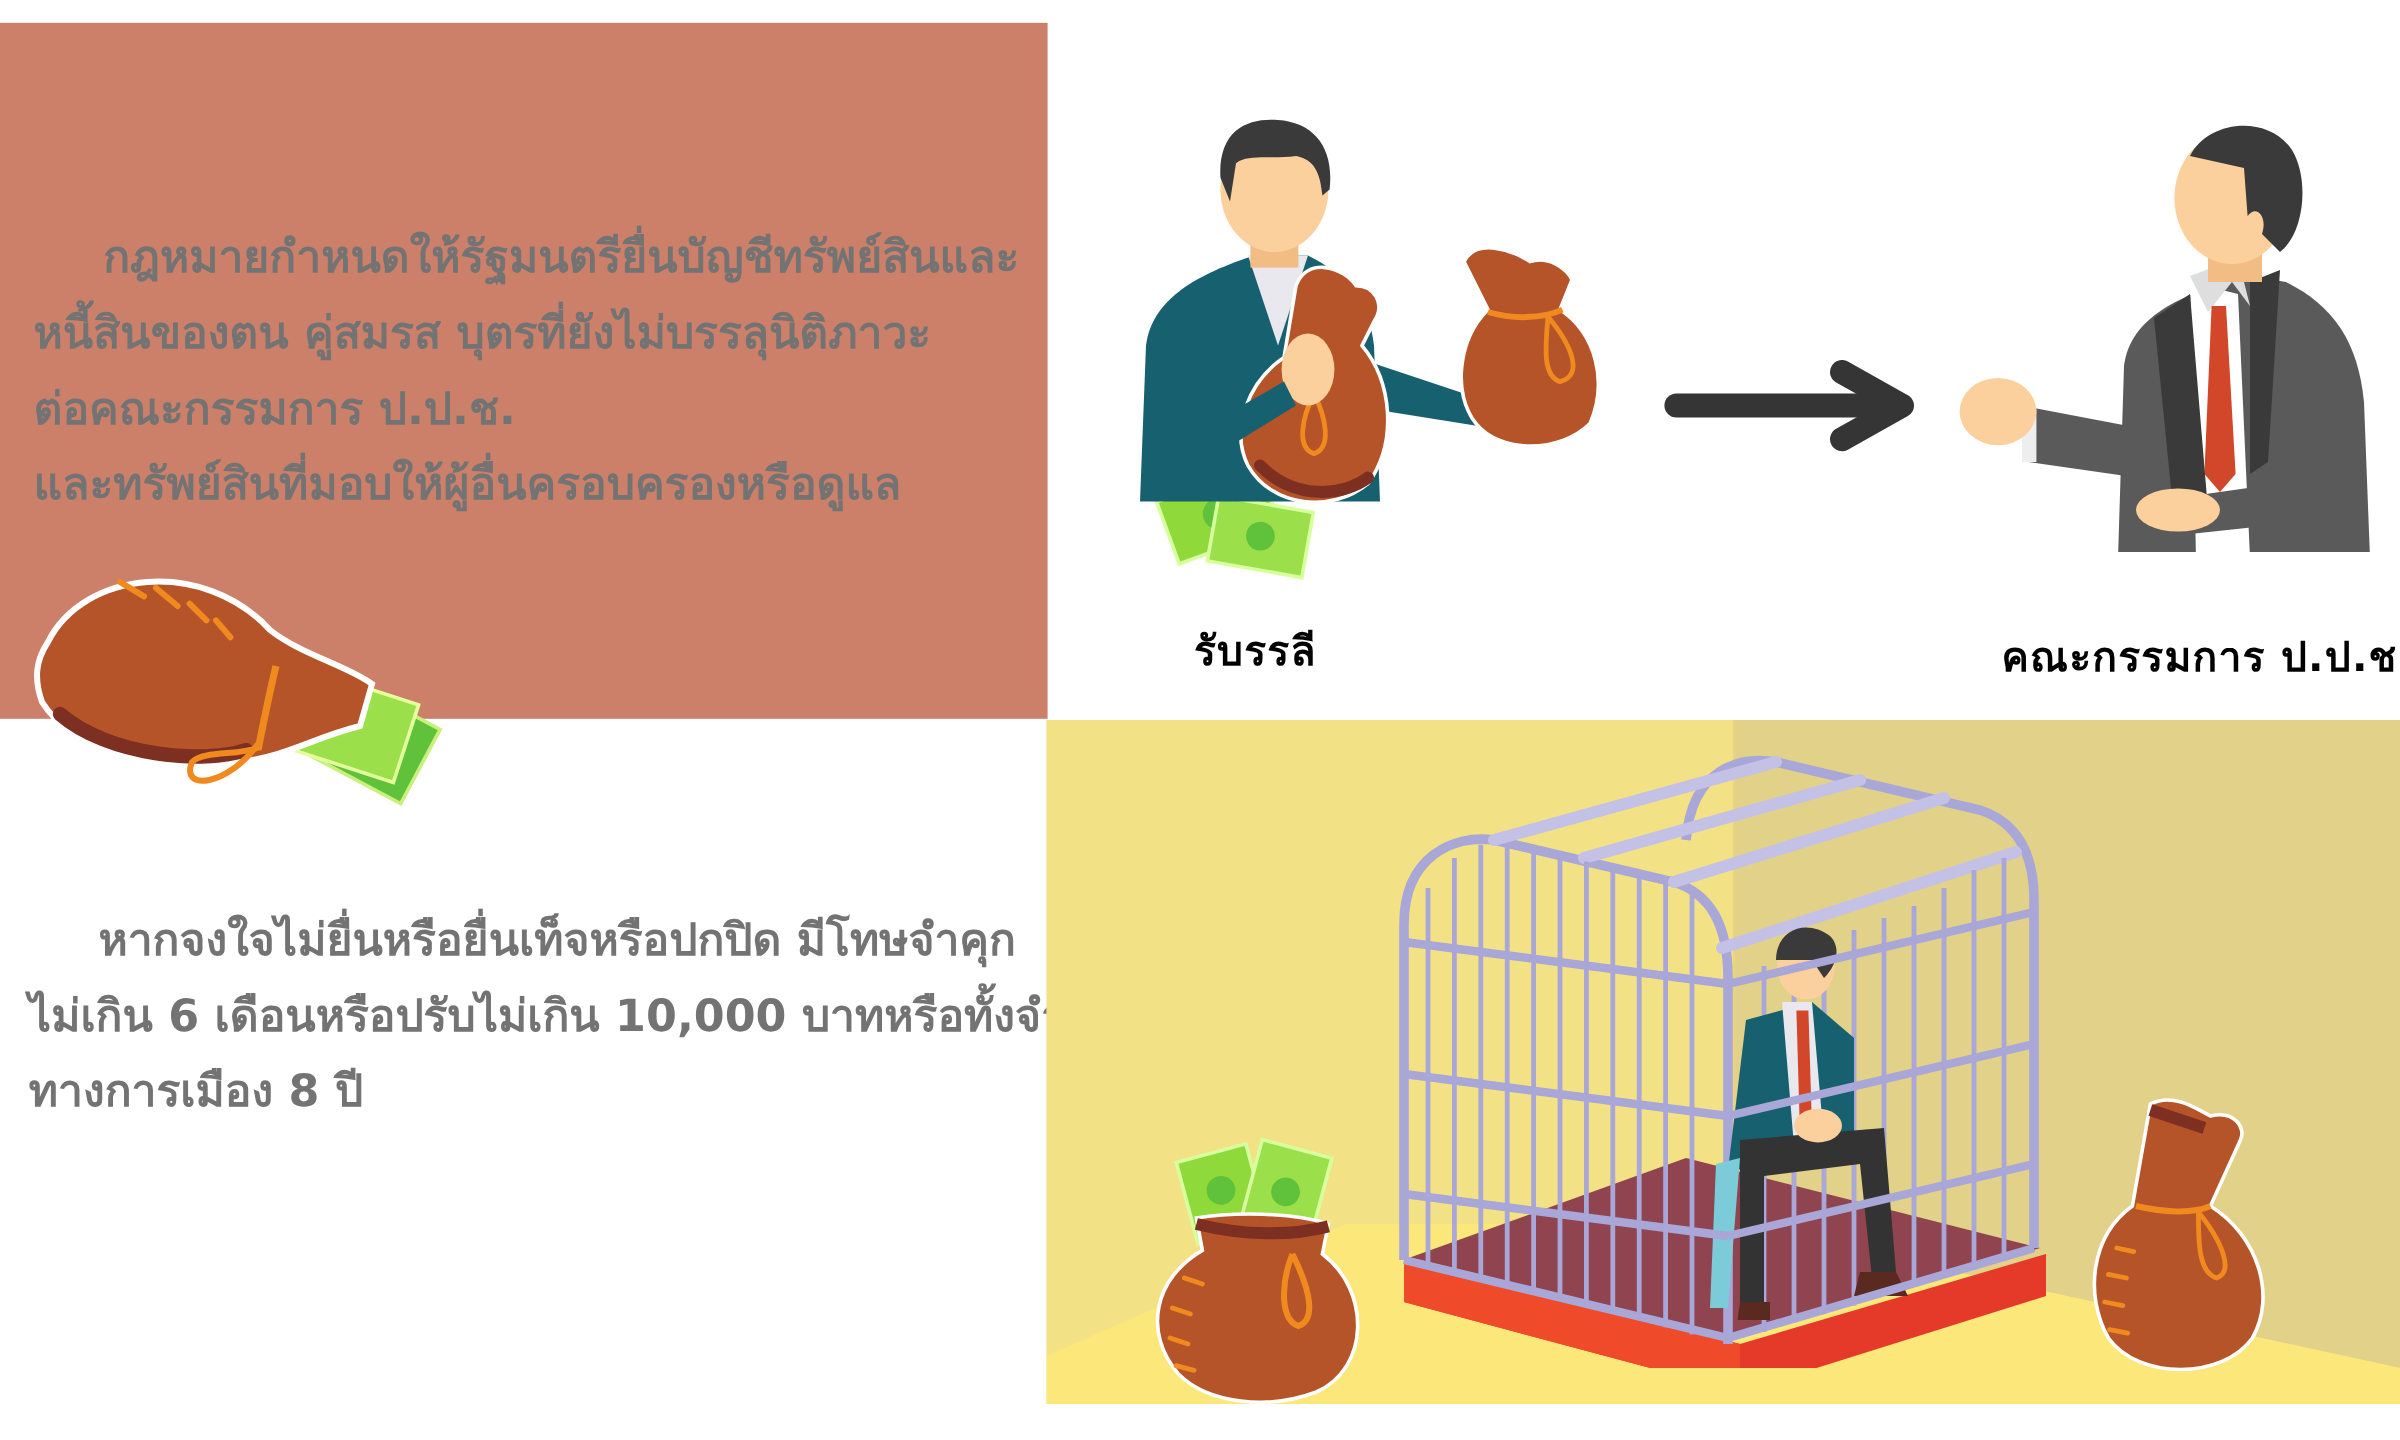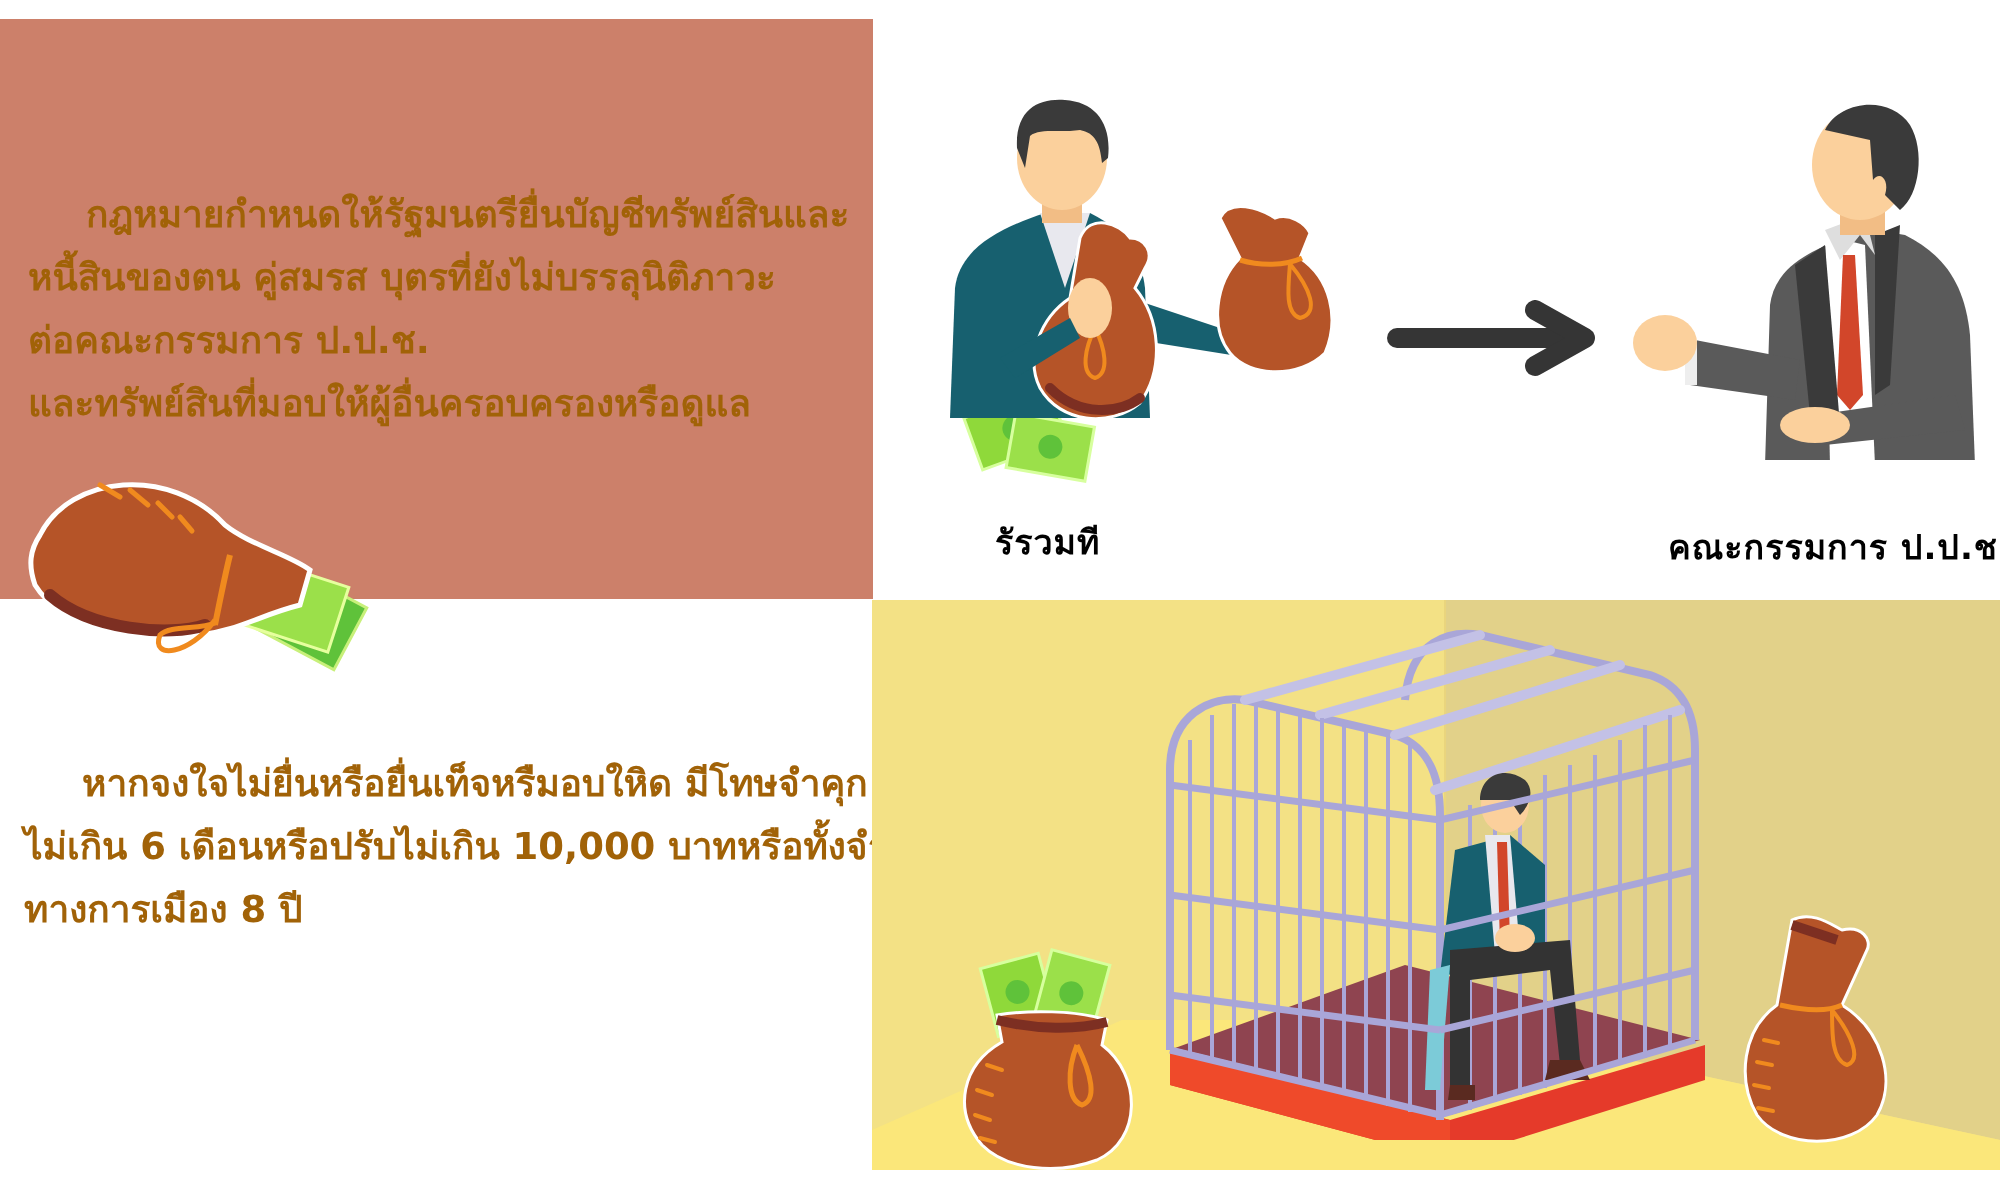--- a/index.html
+++ b/index.html
@@ -1,21 +1,21 @@
 <!DOCTYPE html>
 <html><head>
 <meta charset="utf-8">
 <style>
   html, body { margin:0; padding:0; }
   body { width:2000px; height:1200px; position:relative; overflow:hidden; background:#ffffff;
          font-family: "DejaVu Sans", "Liberation Sans", sans-serif; }
   .panel { position:absolute; }
   .terracotta { left:0; top:19px; width:873px; height:580px; }
   .yellow { left:872px; top:600px; width:1128px; height:570px; overflow:hidden; }
-  .para { position:absolute; color:#a16207; font-size:37px; line-height:63px; font-weight:600; white-space:nowrap; }
+  .para { position:absolute; color:#737373; font-size:37px; line-height:63px; font-weight:600; white-space:nowrap; }
   .para .line { display:block; }
   .para .indent { padding-left:58px; }
   .p1 { left:28px; top:183px; }
   .p2 { left:24px; top:752px; }
   .label { position:absolute; font-weight:900; font-size:34px; color:#000; white-space:nowrap; letter-spacing:1px; }
   .label-minister { left:995px; top:515px; }
   .label-committee { left:1668px; top:520px; }
   .art { position:absolute; }
 </style>
 </head>
@@ -108,25 +108,25 @@
   <ellipse cx="40" cy="248" rx="32" ry="28" fill="#fbd09c"></ellipse>
 
   <path d="M190 320 L330 300 L340 335 L200 350 Z" fill="#5a5a5a"></path>
   <ellipse cx="190" cy="330" rx="35" ry="18" fill="#fbd09c"></ellipse>
 
   <rect x="215" y="95" width="45" height="45" fill="#f2bd85"></rect>
   <ellipse cx="235" cy="70" rx="48" ry="55" fill="#fbd09c"></ellipse>
   <path d="M200 35 C215 5 265 0 285 30 C300 55 295 100 275 115 L260 100 C265 85 255 75 248 85 L245 45 Z" fill="#3a3a3a"></path>
 </svg>
 
-<div class="label label-minister">รัรวมที</div>
+<div class="label label-minister">รับรรลี</div>
 <div class="label label-committee">คณะกรรมการ ป.ป.ช.</div>
 
 <div class="para p2">
-  <span class="line indent">หากจงใจไม่ยื่นหรือยื่นเท็จหรืมอบใหิด มีโทษจำคุก</span>
+  <span class="line indent">หากจงใจไม่ยื่นหรือยื่นเท็จหรือปกปิด มีโทษจำคุก</span>
   <span class="line">ไม่เกิน 6 เดือนหรือปรับไม่เกิน 10,000 บาทหรือทั้งจำ</span>
   <span class="line">ทางการเมือง 8 ปี</span>
 </div>
 
 <div class="panel yellow" style="background:#f3e185;">
   <svg width="1128" height="570" viewBox="0 0 1128 570" style="position:absolute;left:0;top:0;">
 
     <polygon points="573,0 1128,0 1128,540 573,420" fill="#e2d189"></polygon>
 
     <polygon points="0,570 0,530 250,420 573,420 1128,540 1128,570" fill="#fbe77a"></polygon>

